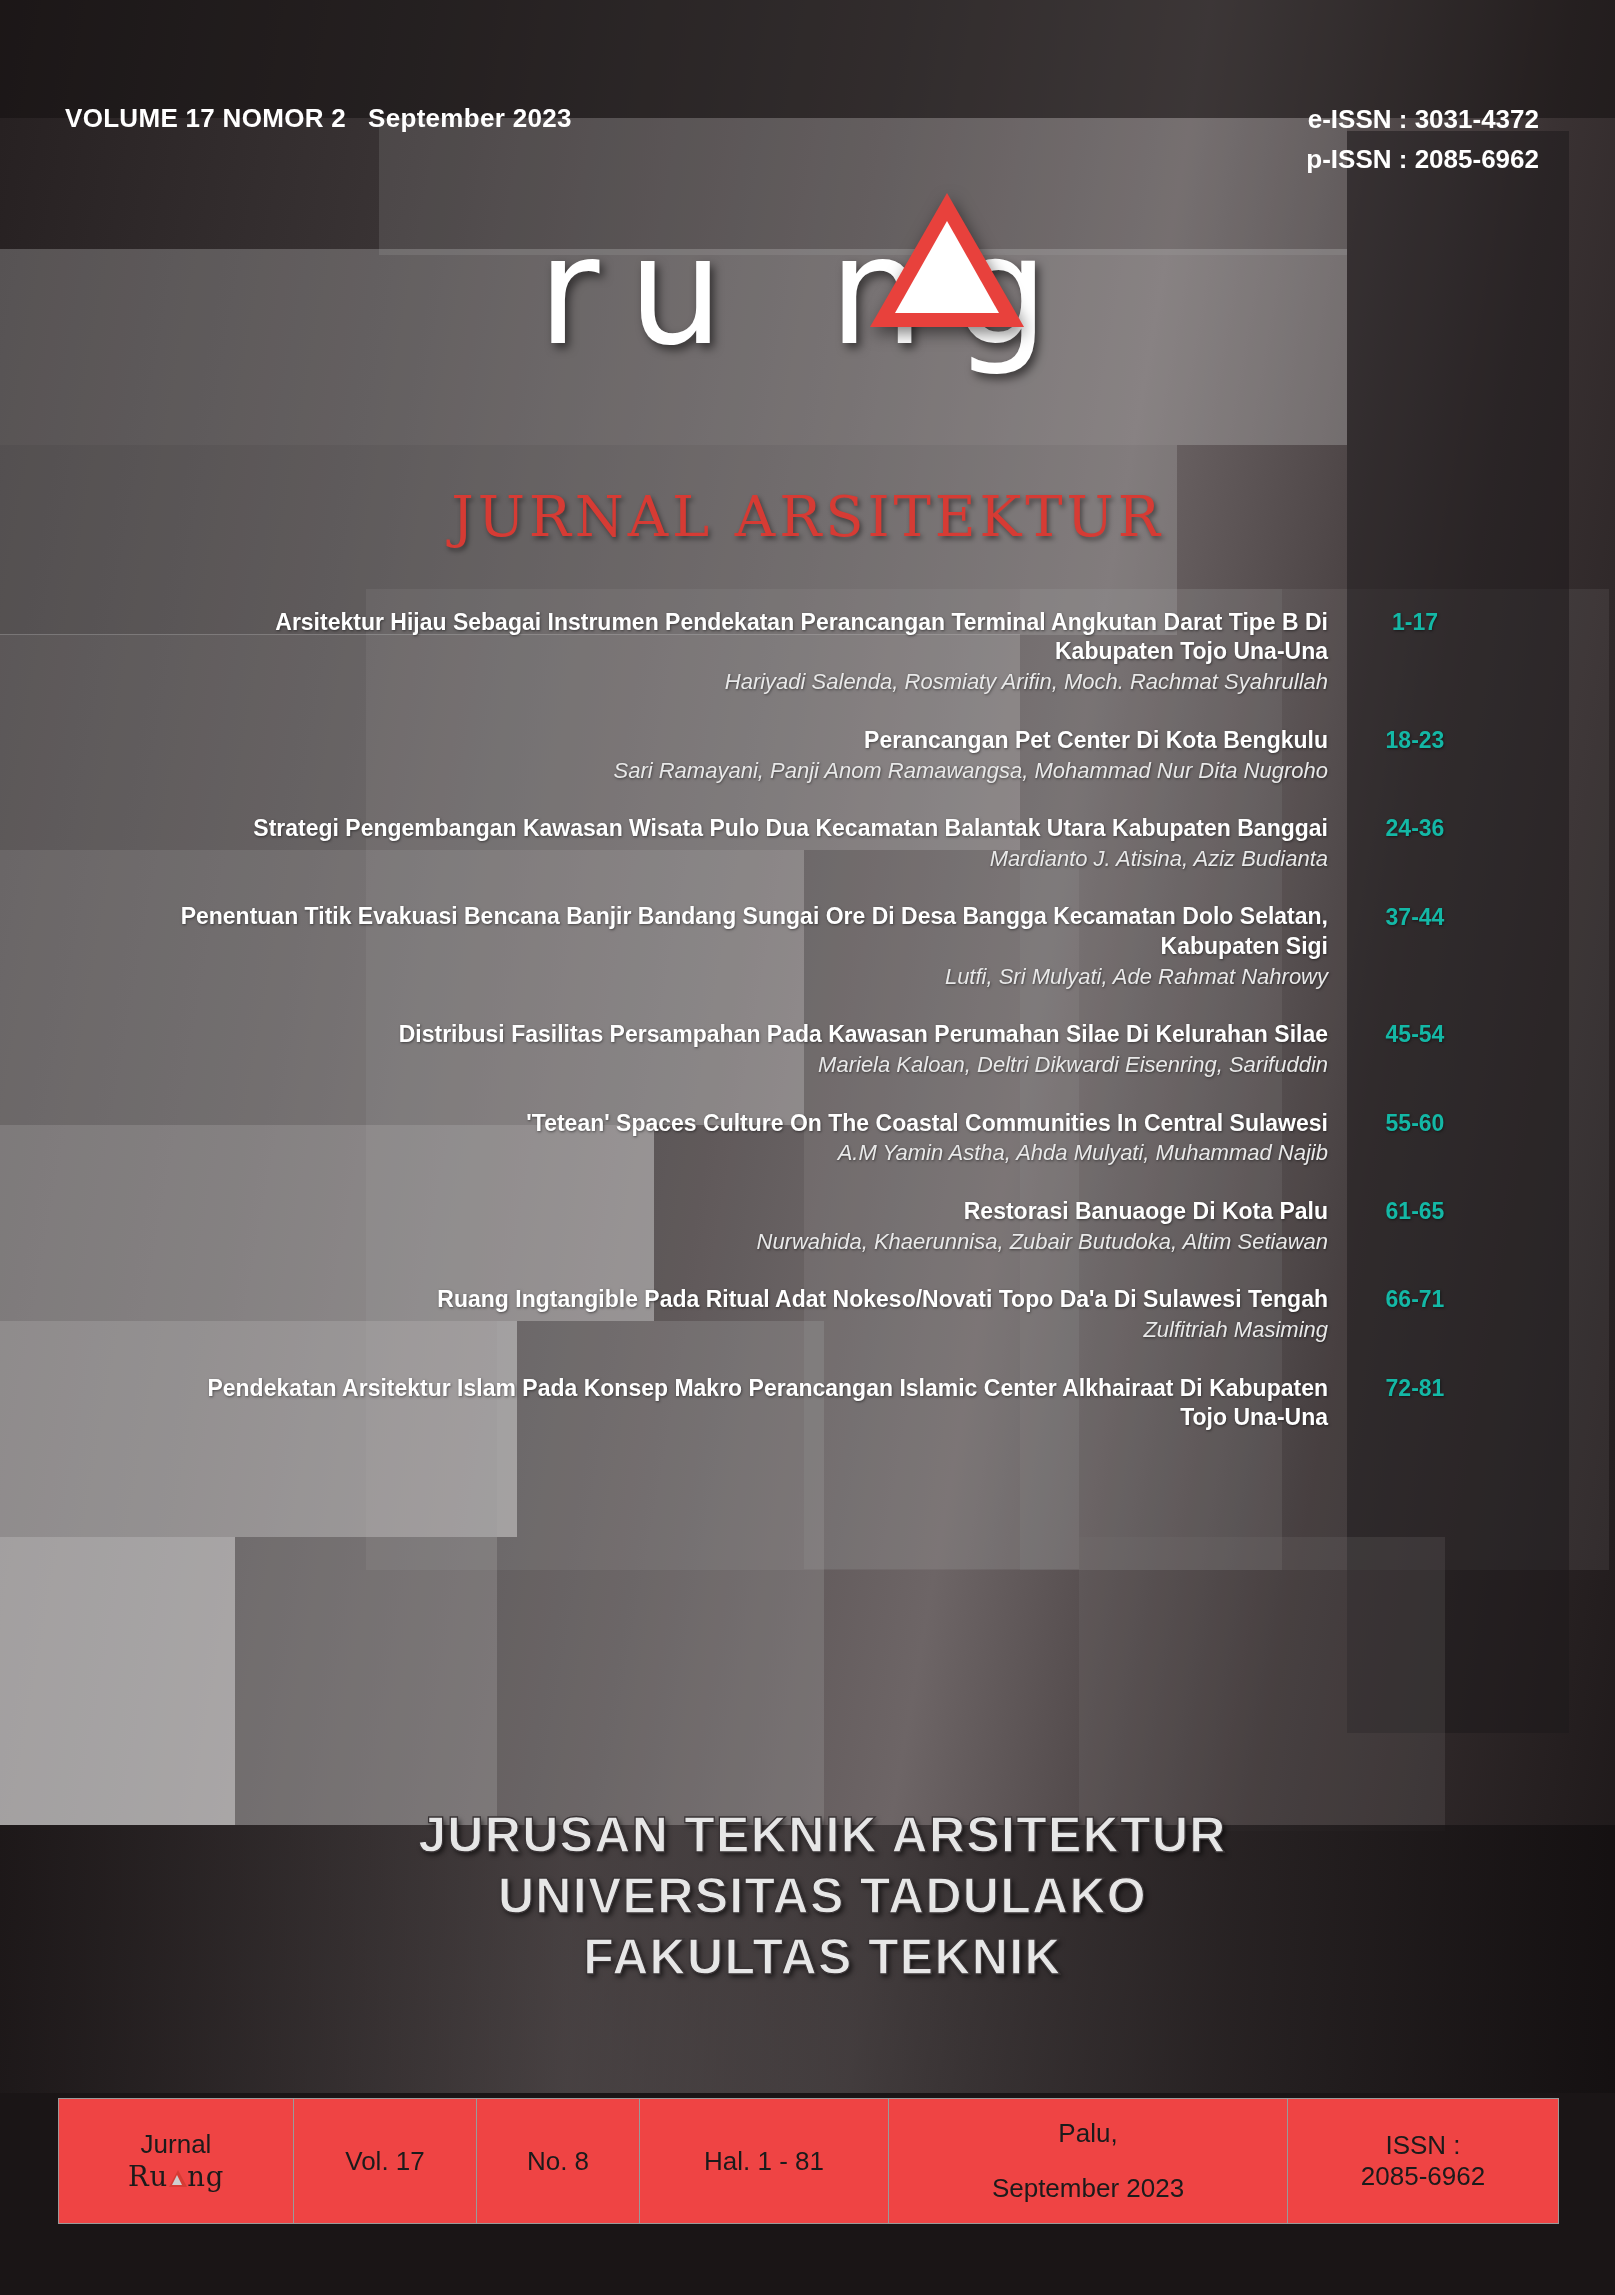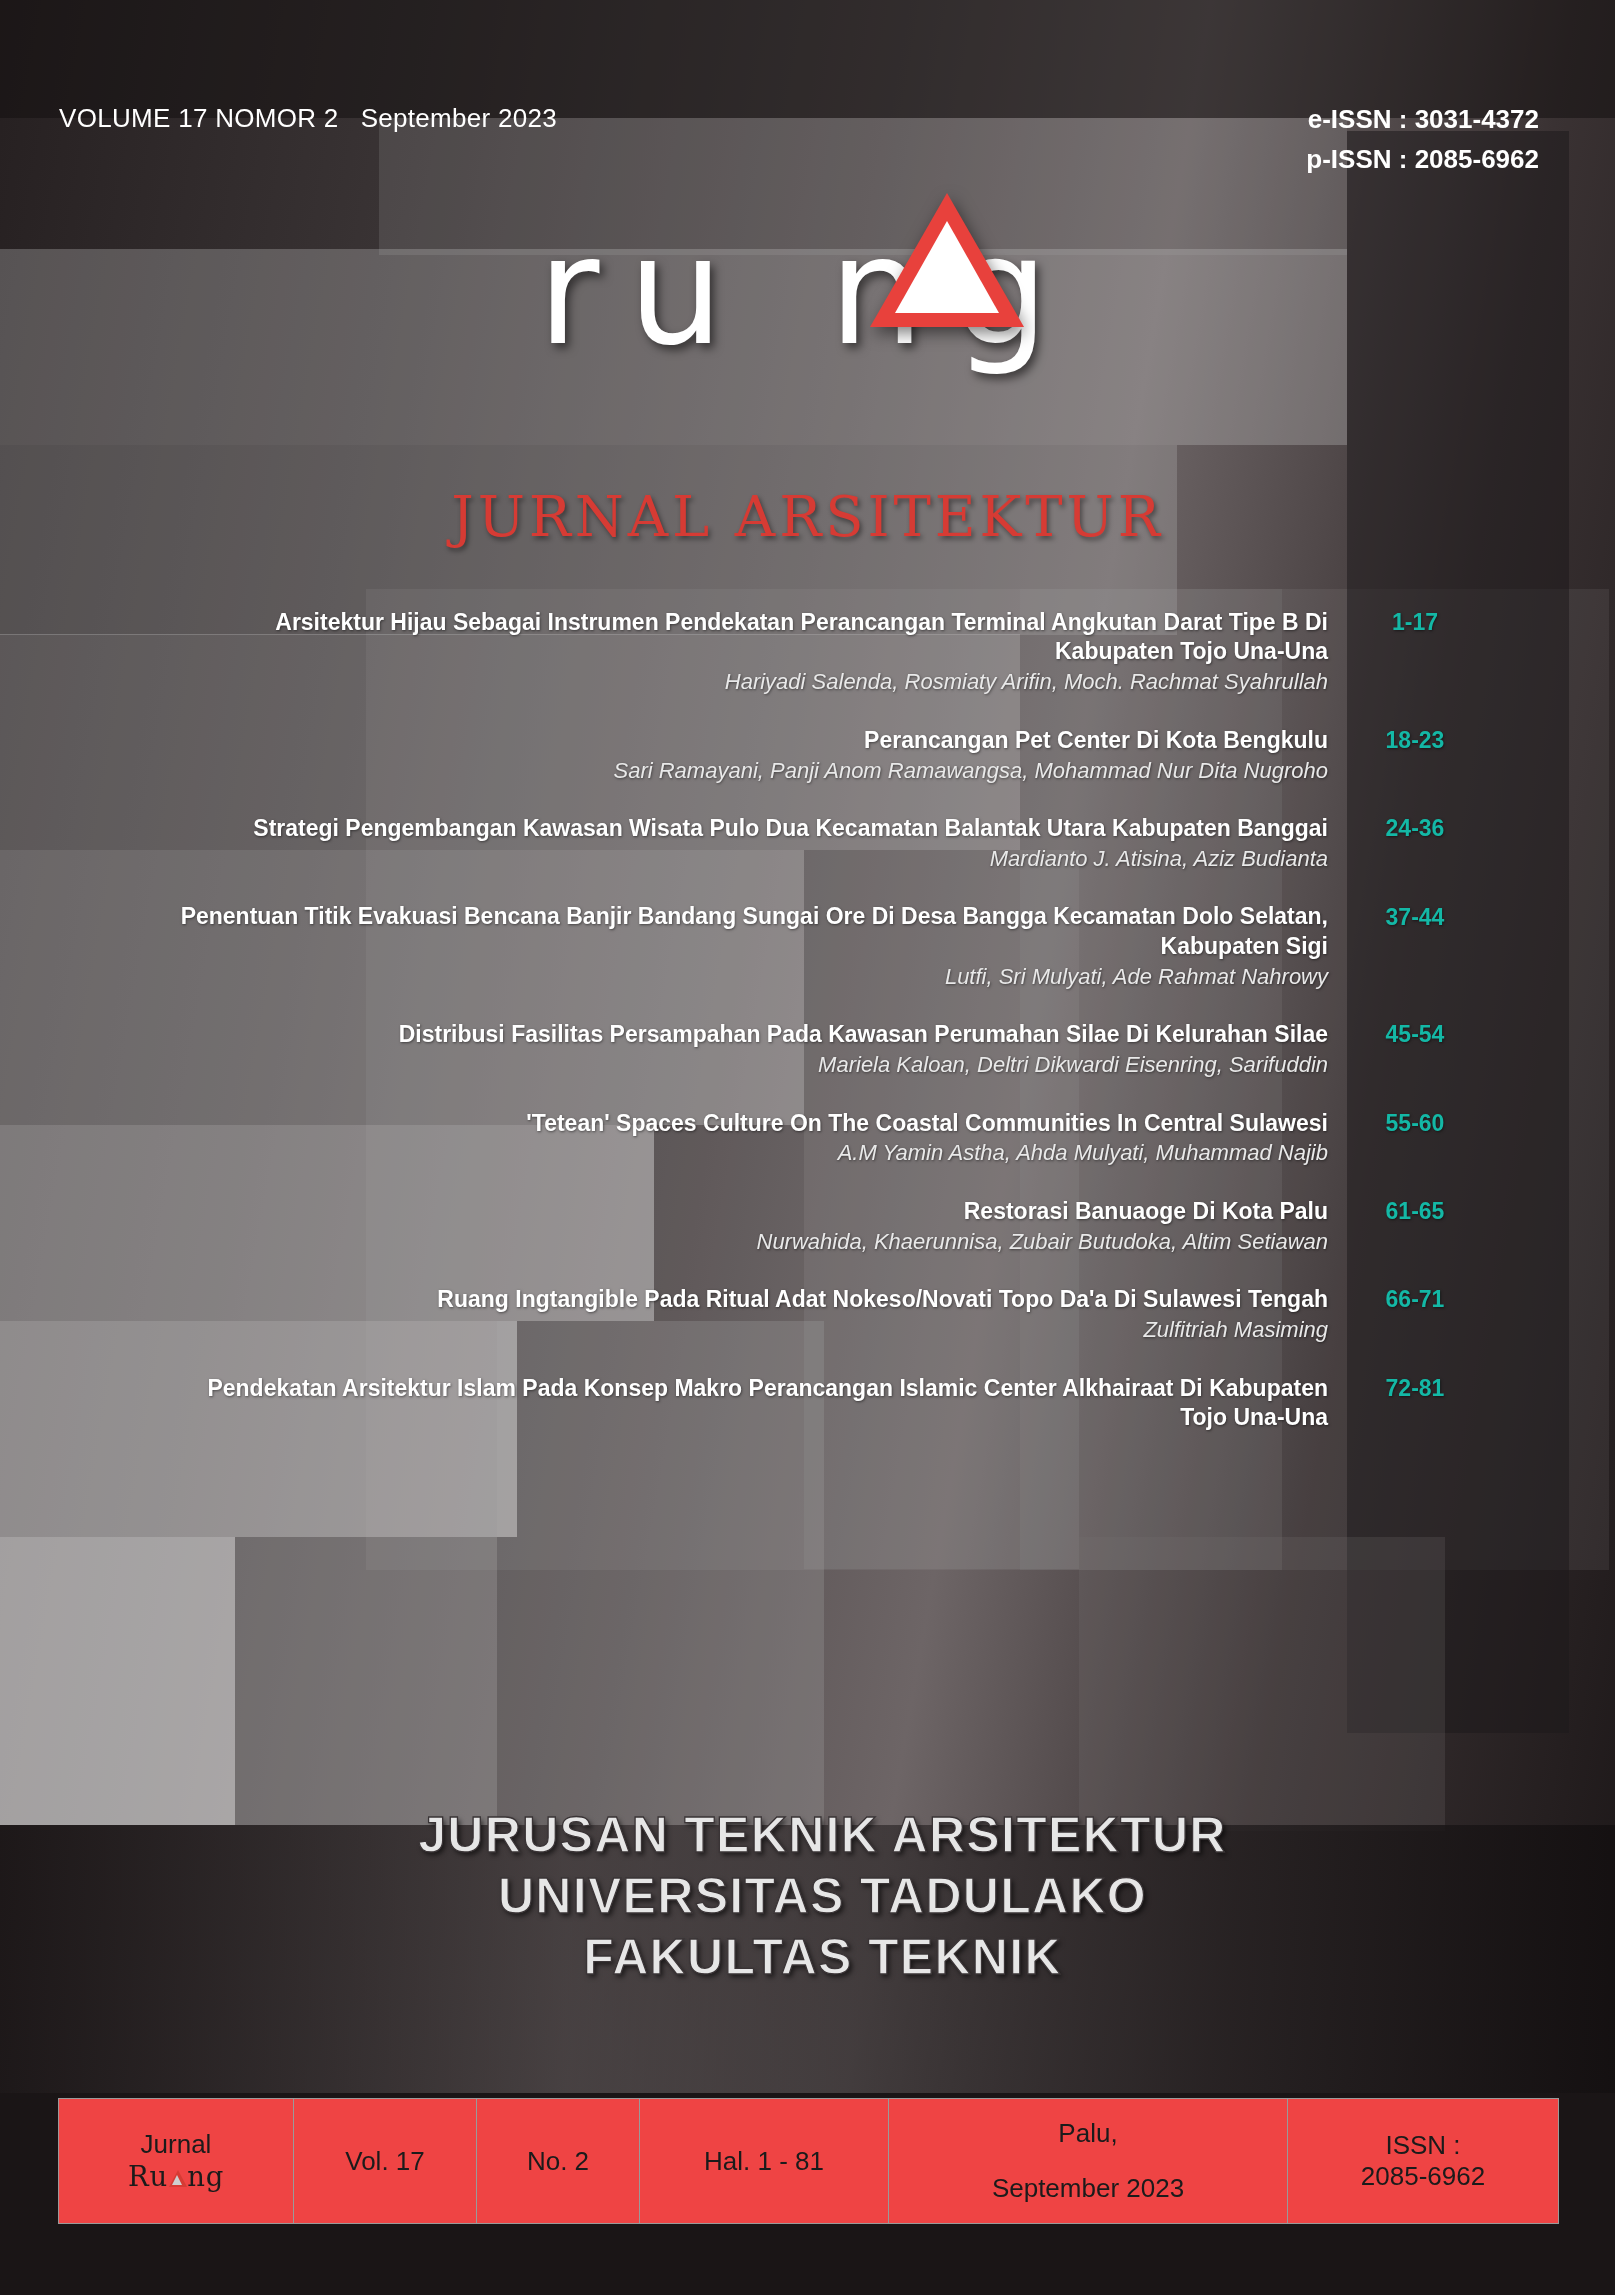--- a/index.html
+++ b/index.html
@@ -44,25 +44,25 @@
   .b13{ left: 1079px;top: 1537px; width: 366px;  height: 294px;  background: rgba(120,115,115,0.22); }
   .b14{ left: 379px; top: 118px;  width: 968px; height: 137px;  background: rgba(150,150,150,0.22); }
   .b15{ left: 0;     top: 0;      width: 1615px; height: 118px;  background: rgba(20,16,17,0.55); }
   .b16{ left: 0;     top: 1825px; width: 1615px; height: 275px;  background: linear-gradient(90deg, rgba(25,20,21,0.85), rgba(60,54,55,0.6) 35%, rgba(40,35,36,0.8) 70%, rgba(20,16,17,0.92)); }
   .b17{ left: 0;     top: 2093px; width: 1615px; height: 203px;  background: #1a1516; }
   .b18{ left: 366px; top: 589px;  width: 1243px; height: 981px; background: rgba(190,190,190,0.10); }
 
   
   .hdr-left {
     position: absolute;
-    left: 59px;
+    left: 65px;
     top: 103px;
     color: #ffffff;
     font-size: 26px;
-    font-weight: normal;
+    font-weight: bold;
     letter-spacing: 0.3px;
   }
   .hdr-left .month {
     margin-left: 22px;
   }
   .hdr-right {
     position: absolute;
     right: 76px;
     top: 99px;
     text-align: right;
@@ -370,21 +370,21 @@
 
   <div class="footer">
     <div class="fcell f-jurnal">
       <div>Jurnal</div>
       <div class="mini-logo"><span>Ru</span><span class="mtri"></span><span>ng</span></div>
     </div>
     <div class="fcell f-vol">
       <div>Vol. 17</div>
     </div>
     <div class="fcell f-no">
-      <div>No. 2</div>
+      <div>No. 8</div>
     </div>
     <div class="fcell f-hal">
       <div>Hal. 1 - 81</div>
     </div>
     <div class="fcell f-palu">
       <div>Palu,</div>
       <div>September 2023</div>
     </div>
     <div class="fcell f-issn">
       <div>ISSN :</div>

